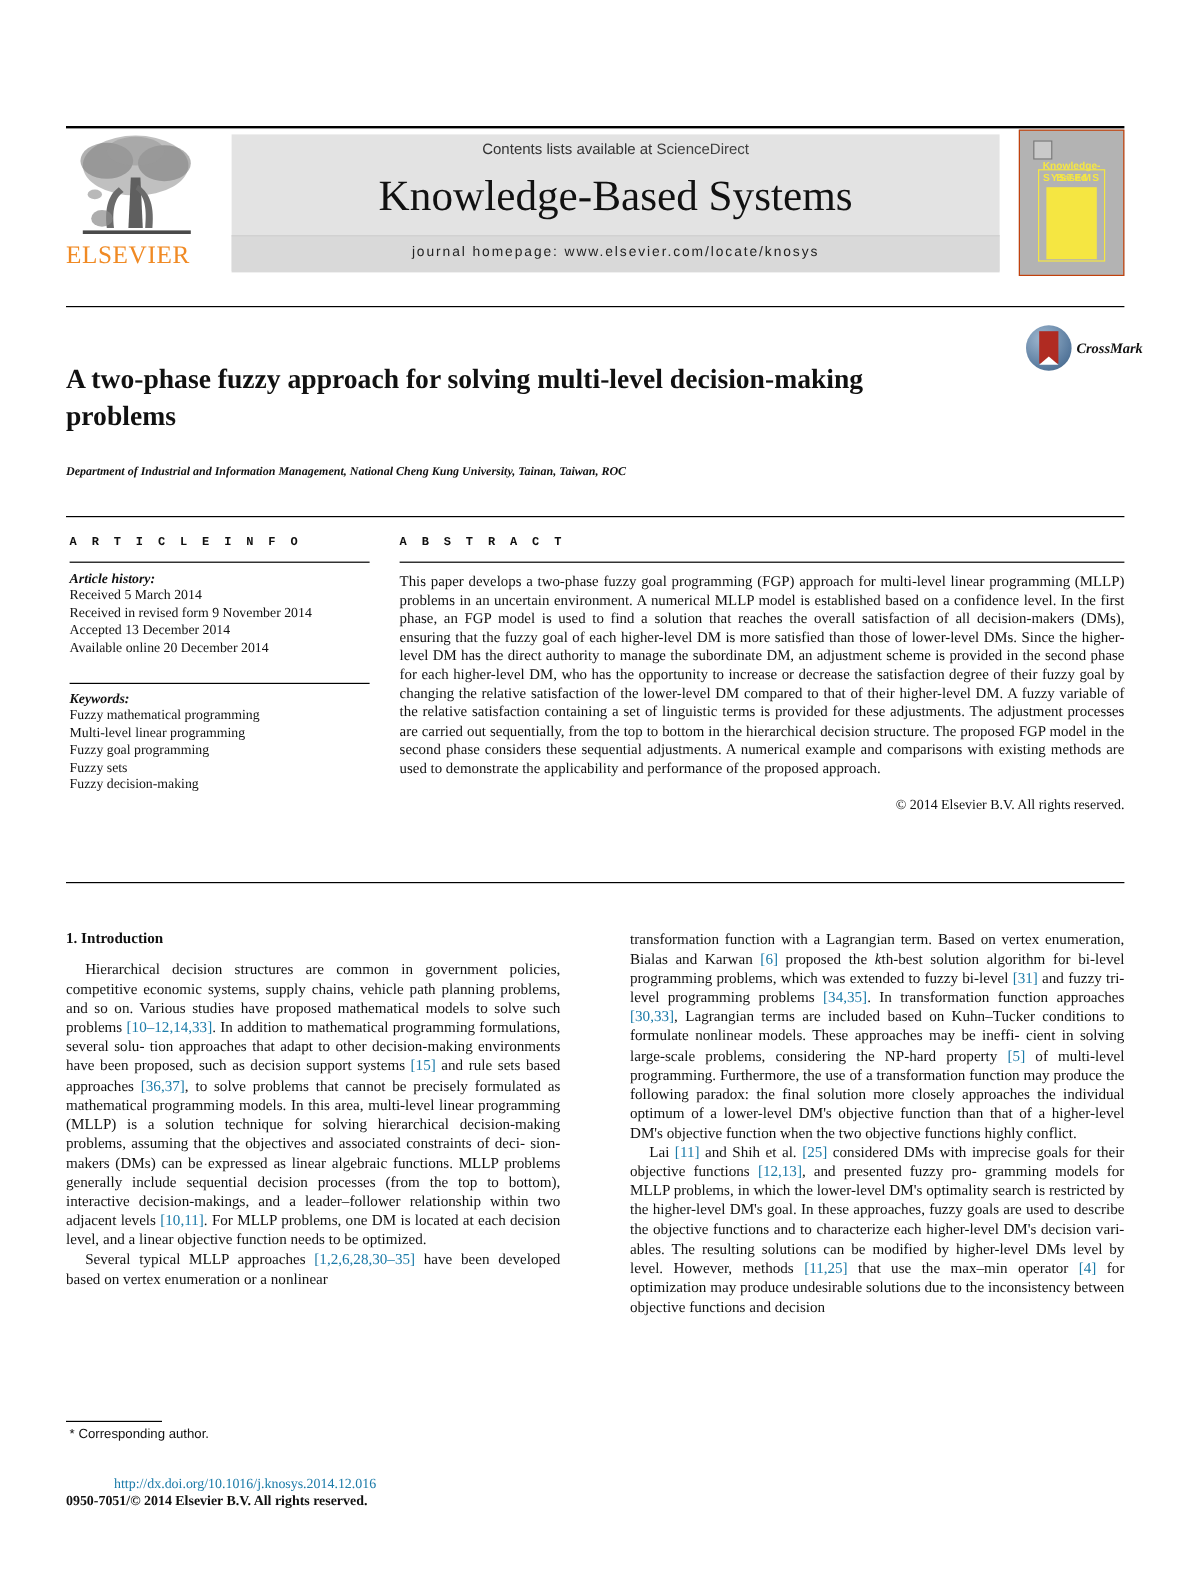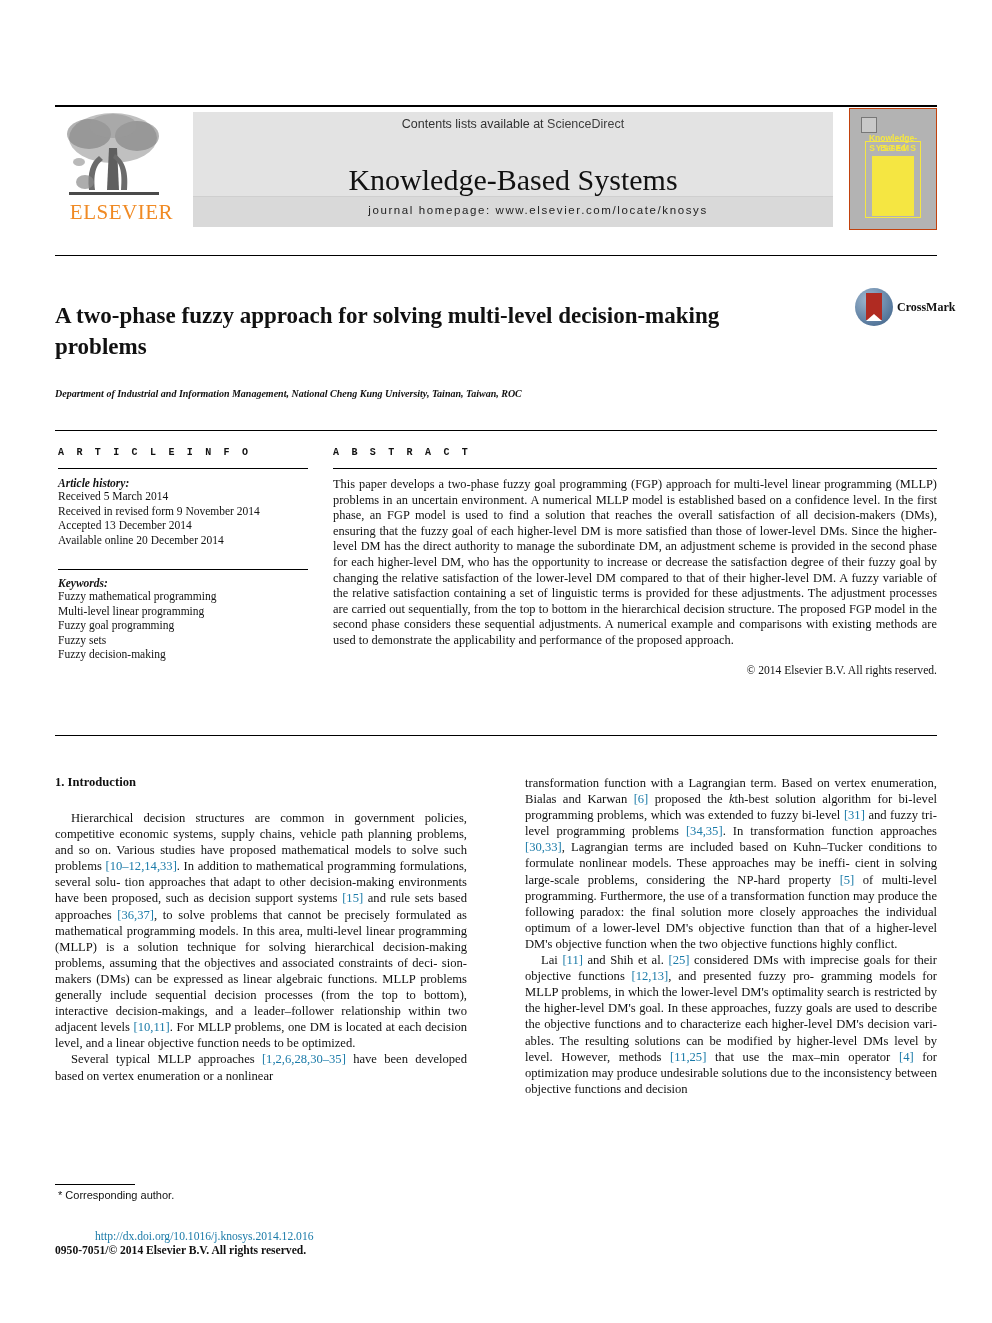--- a/index.html
+++ b/index.html
@@ -63,21 +63,21 @@
     left: 8px;
     top: 0;
     width: 102px;
     height: 92px;
   }
   .elsevier-word {
     position: absolute;
     left: 0;
     top: 90px;
     width: 118px;
-    text-align: right;
+    text-align: left;
     font-family: "Liberation Serif", serif;
     font-size: 21px;
     letter-spacing: 0.5px;
     color: #f08a24;
   }
 
   .sd-banner {
     position: absolute;
     left: 138px;
     top: 4px;
@@ -98,44 +98,42 @@
   .sd-contents .sd-link {
     color: #404040;
   }
   .journal-name {
     position: absolute;
     left: 0;
     top: 30px;
     width: 640px;
     text-align: center;
     font-family: "Liberation Serif", serif;
-    font-size: 30px;
-    color: #111;
-    margin-top: 21px;
+    font-size: 36px;
+    color: #111;
   }
   .homepage-band {
     position: absolute;
     left: 0;
     top: 84px;
     width: 640px;
     height: 30px;
     background: #d9d9d9;
     border-top: 1px solid #cfcfcf;
   }
   .homepage-text {
     position: absolute;
     left: 0;
     top: 7px;
     width: 640px;
     text-align: center;
     font-family: "Liberation Sans", sans-serif;
     font-size: 11.5px;
     letter-spacing: 1.6px;
     color: #222;
-    padding-left: 25px;
   }
 
   
   .cover {
     position: absolute;
     right: 0;
     top: 0;
     width: 88px;
     height: 122px;
     background: #b3b3b3;
@@ -239,23 +237,24 @@
     font-style: italic;
     font-weight: bold;
     font-size: 10px;
     color: #111;
   }
 
   
   .crossmark {
     position: absolute;
     left: 855px;
-    top: 288px;
+    top: 271px;
     width: 86px;
     height: 42px;
+    font-style: italic;
   }
   .cm-circle {
     position: absolute;
     left: 0;
     top: 0;
     width: 38px;
     height: 38px;
     border-radius: 50%;
     background: radial-gradient(circle at 35% 30%, #9fb8d0, #56789c 70%, #3c5a7a);
   }
@@ -378,21 +377,21 @@
     top: 0;
     width: 412px;
   }
   .col-left { left: 0; }
   .col-right { left: 470px; }
   .h2 {
     font-family: "Liberation Serif", serif;
     font-weight: bold;
     font-size: 12.6px;
     color: #111;
-    margin: 0 0 20px 0;
+    margin: 0 0 10px 0;
   }
   .p {
     font-family: "Liberation Serif", serif;
     font-size: 12.6px;
     line-height: 16.1px;
     text-align: justify;
     color: #111;
     margin: 0;
     text-indent: 16px;
   }

